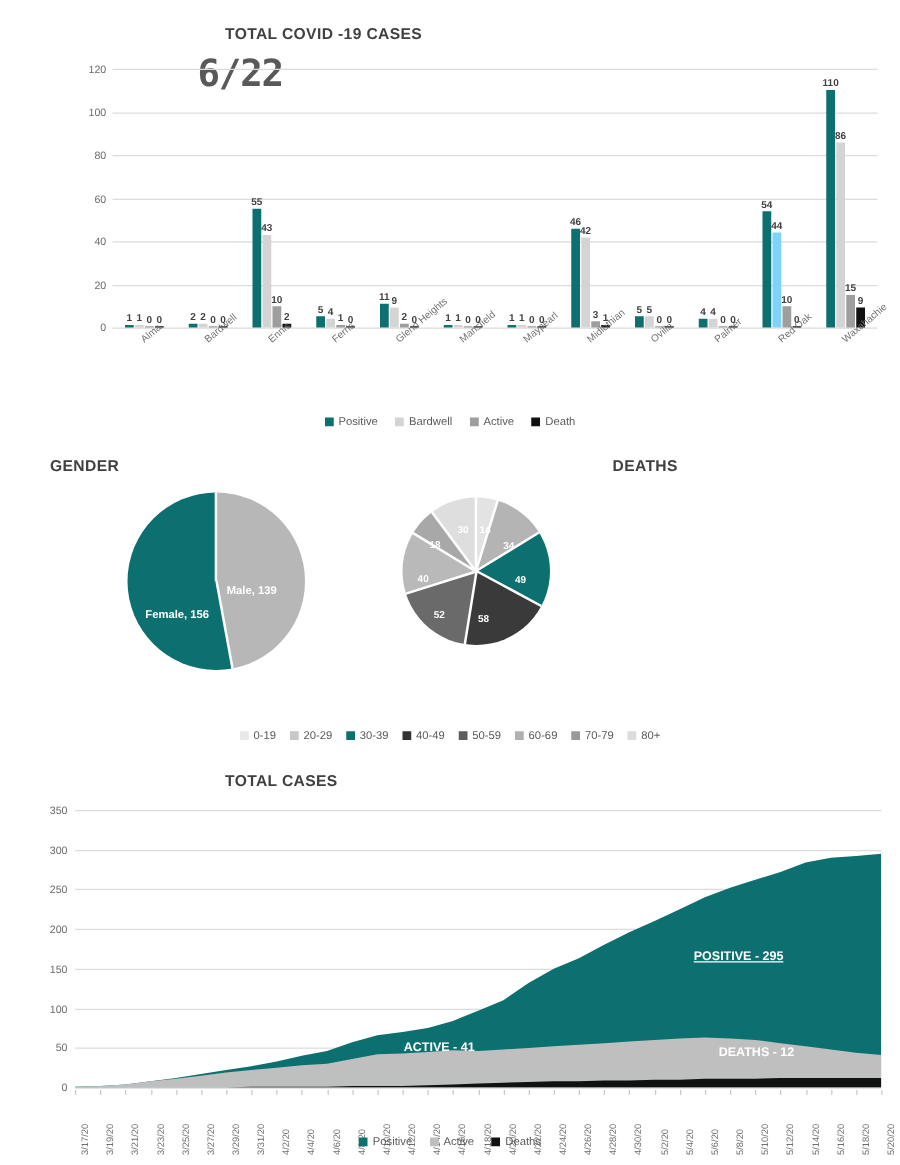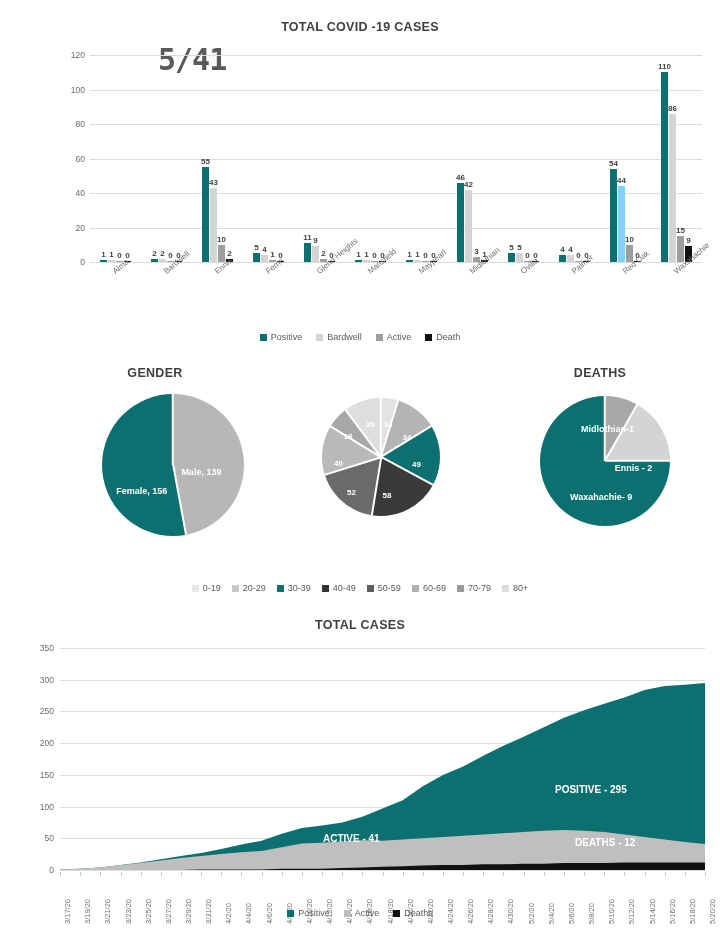--- a/index.html
+++ b/index.html
@@ -6,21 +6,21 @@
   body{
     width:720px;height:932px;background:#ffffff;
     font-family:"Liberation Sans",sans-serif;
     color:#3f3f3f;overflow:hidden;position:relative;
   }
   .panel{position:absolute;}
 
   
   .chart-title{
     font-size:12.5px;font-weight:bold;color:#404040;
-    letter-spacing:.3px;text-align:center;
+    letter-spacing:.3px;text-align:left;
   }
   .gridline{position:absolute;left:0;right:0;height:1px;background:#dcdcdc;}
   .ytick{
     position:absolute;right:0;font-size:8.5px;color:#6b6b6b;
     transform:translateY(-50%);text-align:right;white-space:nowrap;
   }
   .legend{
     display:flex;justify-content:center;align-items:center;gap:14px;
     font-size:9px;color:#5a5a5a;
   }
@@ -62,21 +62,21 @@
   }
   .tickmark{position:absolute;width:1px;height:4px;background:#c9c9c9;}
 </style>
 </head>
 <body>
 
 <div class="panel" id="bar-panel" style="left:0;top:0;width:720px;height:355px;">
 
   <div class="chart-title" style="position:absolute;left:180px;top:20px;width:360px;">TOTAL COVID -19 CASES</div>
 
-  <div class="bigdate" style="left:158px;top:42px;">5/41</div>
+  <div class="bigdate" style="left:158px;top:42px;">6/22</div>
 
   <div id="bar-plot" style="left:90px;top:55px;width:612px;height:207px;">
       <div class="gridline" style="top:207px;"></div>
       <div class="gridline" style="top:172.5px;"></div>
       <div class="gridline" style="top:138px;"></div>
       <div class="gridline" style="top:103.5px;"></div>
       <div class="gridline" style="top:69px;"></div>
       <div class="gridline" style="top:34.5px;"></div>
       <div class="gridline" style="top:0px;"></div>
       <div class="bargroup" style="left:0px;width:51px;height:207px;">
@@ -320,28 +320,20 @@
       <div class="pie-label" style="left:55%;top:82%;font-size:8px;">58</div>
       <div class="pie-label" style="left:25%;top:80%;font-size:8px;text-align:right;">52</div>
       <div class="pie-label" style="left:14%;top:55%;font-size:8px;">40</div>
       <div class="pie-label" style="left:22%;top:32%;font-size:8px;">18</div>
       <div class="pie-label" style="left:41%;top:22%;font-size:8px;">30</div>
     </div>
 </div>
 
 <div class="panel" style="left:490px;top:360px;width:220px;height:200px;">
   <div class="chart-title" style="position:absolute;left:0;top:6px;width:220px;">DEATHS</div>
-  <div id="deaths-pie" class="pie" style="left: 50px; top: 36px; width: 130px; height: 130px; position: absolute; background: conic-gradient(rgb(168, 168, 168) 0deg, rgb(168, 168, 168) 30deg, rgb(212, 212, 212) 30deg, rgb(212, 212, 212) 90deg, rgb(13, 112, 112) 90deg, rgb(13, 112, 112) 360deg);">
-      <div style="position: absolute; left: 50%; top: 50%; width: 1.5px; height: 50%; background: rgb(255, 255, 255); transform-origin: center top; transform: translateX(-50%) rotate(180deg);"></div>
-      <div style="position: absolute; left: 50%; top: 50%; width: 1.5px; height: 50%; background: rgb(255, 255, 255); transform-origin: center top; transform: translateX(-50%) rotate(210deg);"></div>
-      <div style="position: absolute; left: 50%; top: 50%; width: 1.5px; height: 50%; background: rgb(255, 255, 255); transform-origin: center top; transform: translateX(-50%) rotate(270deg);"></div>
-      <div class="pie-label" style="left:52%;top:25%;">Midlothian-1</div>
-      <div class="pie-label" style="left:72%;top:55%;">Ennis - 2</div>
-      <div class="pie-label" style="left:47%;top:78%;">Waxahachie- 9</div>
-    </div>
 </div>
 
 <div class="legend" id="age-legend" style="position:absolute;left:0;top:583px;width:720px;gap:11px;">
     <div class="item">
       <span class="swatch" style="background:#e8e8e8;"></span>
       <span>0-19</span>
     </div>
     <div class="item">
       <span class="swatch" style="background:#c8c8c8;"></span>
       <span>20-29</span>
@@ -383,21 +375,21 @@
       <div class="gridline" style="top:126.85714285714286px;"></div>
       <div class="gridline" style="top:95.14285714285715px;"></div>
       <div class="gridline" style="top:63.428571428571416px;"></div>
       <div class="gridline" style="top:31.714285714285722px;"></div>
       <div class="gridline" style="top:0px;"></div>
       <svg width="645" height="222" style="position:absolute;left:0;top:0;">
         <path d="M 0,222.0 L 0.0,221.4 L 20.2,220.7 L 40.3,219.5 L 60.5,216.9 L 80.6,214.4 L 100.8,211.2 L 120.9,208.0 L 141.1,204.9 L 161.3,201.1 L 181.4,196.6 L 201.6,192.8 L 221.7,185.8 L 241.9,180.1 L 262.0,177.6 L 282.2,174.4 L 302.3,168.7 L 322.5,160.5 L 342.7,152.2 L 362.8,138.3 L 383.0,126.9 L 403.1,118.6 L 423.3,107.8 L 443.4,97.7 L 463.6,88.8 L 483.8,79.3 L 503.9,69.8 L 524.1,62.2 L 544.2,55.8 L 564.4,49.5 L 584.5,41.9 L 604.7,38.1 L 624.8,36.8 L 645.0,34.9 L 645,222.0 Z" fill="#0d7070"></path>
         <path d="M 0,222.0 L 0.0,221.4 L 20.2,220.7 L 40.3,219.5 L 60.5,216.9 L 80.6,215.0 L 100.8,212.5 L 120.9,209.9 L 141.1,208.0 L 161.3,206.1 L 181.4,204.2 L 201.6,203.0 L 221.7,199.2 L 241.9,195.4 L 262.0,194.7 L 282.2,193.5 L 302.3,192.2 L 322.5,192.8 L 342.7,191.6 L 362.8,190.3 L 383.0,189.0 L 403.1,187.7 L 423.3,186.5 L 443.4,185.2 L 463.6,183.9 L 483.8,182.7 L 503.9,182.0 L 524.1,182.7 L 544.2,183.9 L 564.4,186.5 L 584.5,189.0 L 604.7,191.6 L 624.8,194.1 L 645.0,196.0 L 645,222.0 Z" fill="#bfbfbf"></path>
         <path d="M 0,222.0 L 0.0,222.0 L 20.2,222.0 L 40.3,222.0 L 60.5,222.0 L 80.6,222.0 L 100.8,222.0 L 120.9,222.0 L 141.1,221.4 L 161.3,221.4 L 181.4,221.4 L 201.6,221.4 L 221.7,220.7 L 241.9,220.7 L 262.0,220.7 L 282.2,220.1 L 302.3,219.5 L 322.5,218.8 L 342.7,218.2 L 362.8,217.6 L 383.0,216.9 L 403.1,216.9 L 423.3,216.3 L 443.4,216.3 L 463.6,215.7 L 483.8,215.7 L 503.9,215.0 L 524.1,215.0 L 544.2,215.0 L 564.4,214.4 L 584.5,214.4 L 604.7,214.4 L 624.8,214.4 L 645.0,214.4 L 645,222.0 Z" fill="#111111"></path>
       </svg>
-      <div class="area-annot" style="left:495px;top:136px;">POSITIVE - 295</div>
+      <div class="area-annot" style="left:495px;top:112px;text-decoration:underline;">POSITIVE - 295</div>
       <div class="area-annot" style="left:263px;top:185px;">ACTIVE - 41</div>
       <div class="area-annot" style="left:515px;top:189px;">DEATHS - 12</div>
     </div>
 
   <div id="area-yaxis" style="position:absolute;left:26px;top:36px;width:28px;height:222px;">
       <div class="ytick" style="top:222px;width:28px;">0</div>
       <div class="ytick" style="top:190.28571428571428px;width:28px;">50</div>
       <div class="ytick" style="top:158.57142857142858px;width:28px;">100</div>
       <div class="ytick" style="top:126.85714285714286px;width:28px;">150</div>
       <div class="ytick" style="top:95.14285714285715px;width:28px;">200</div>

